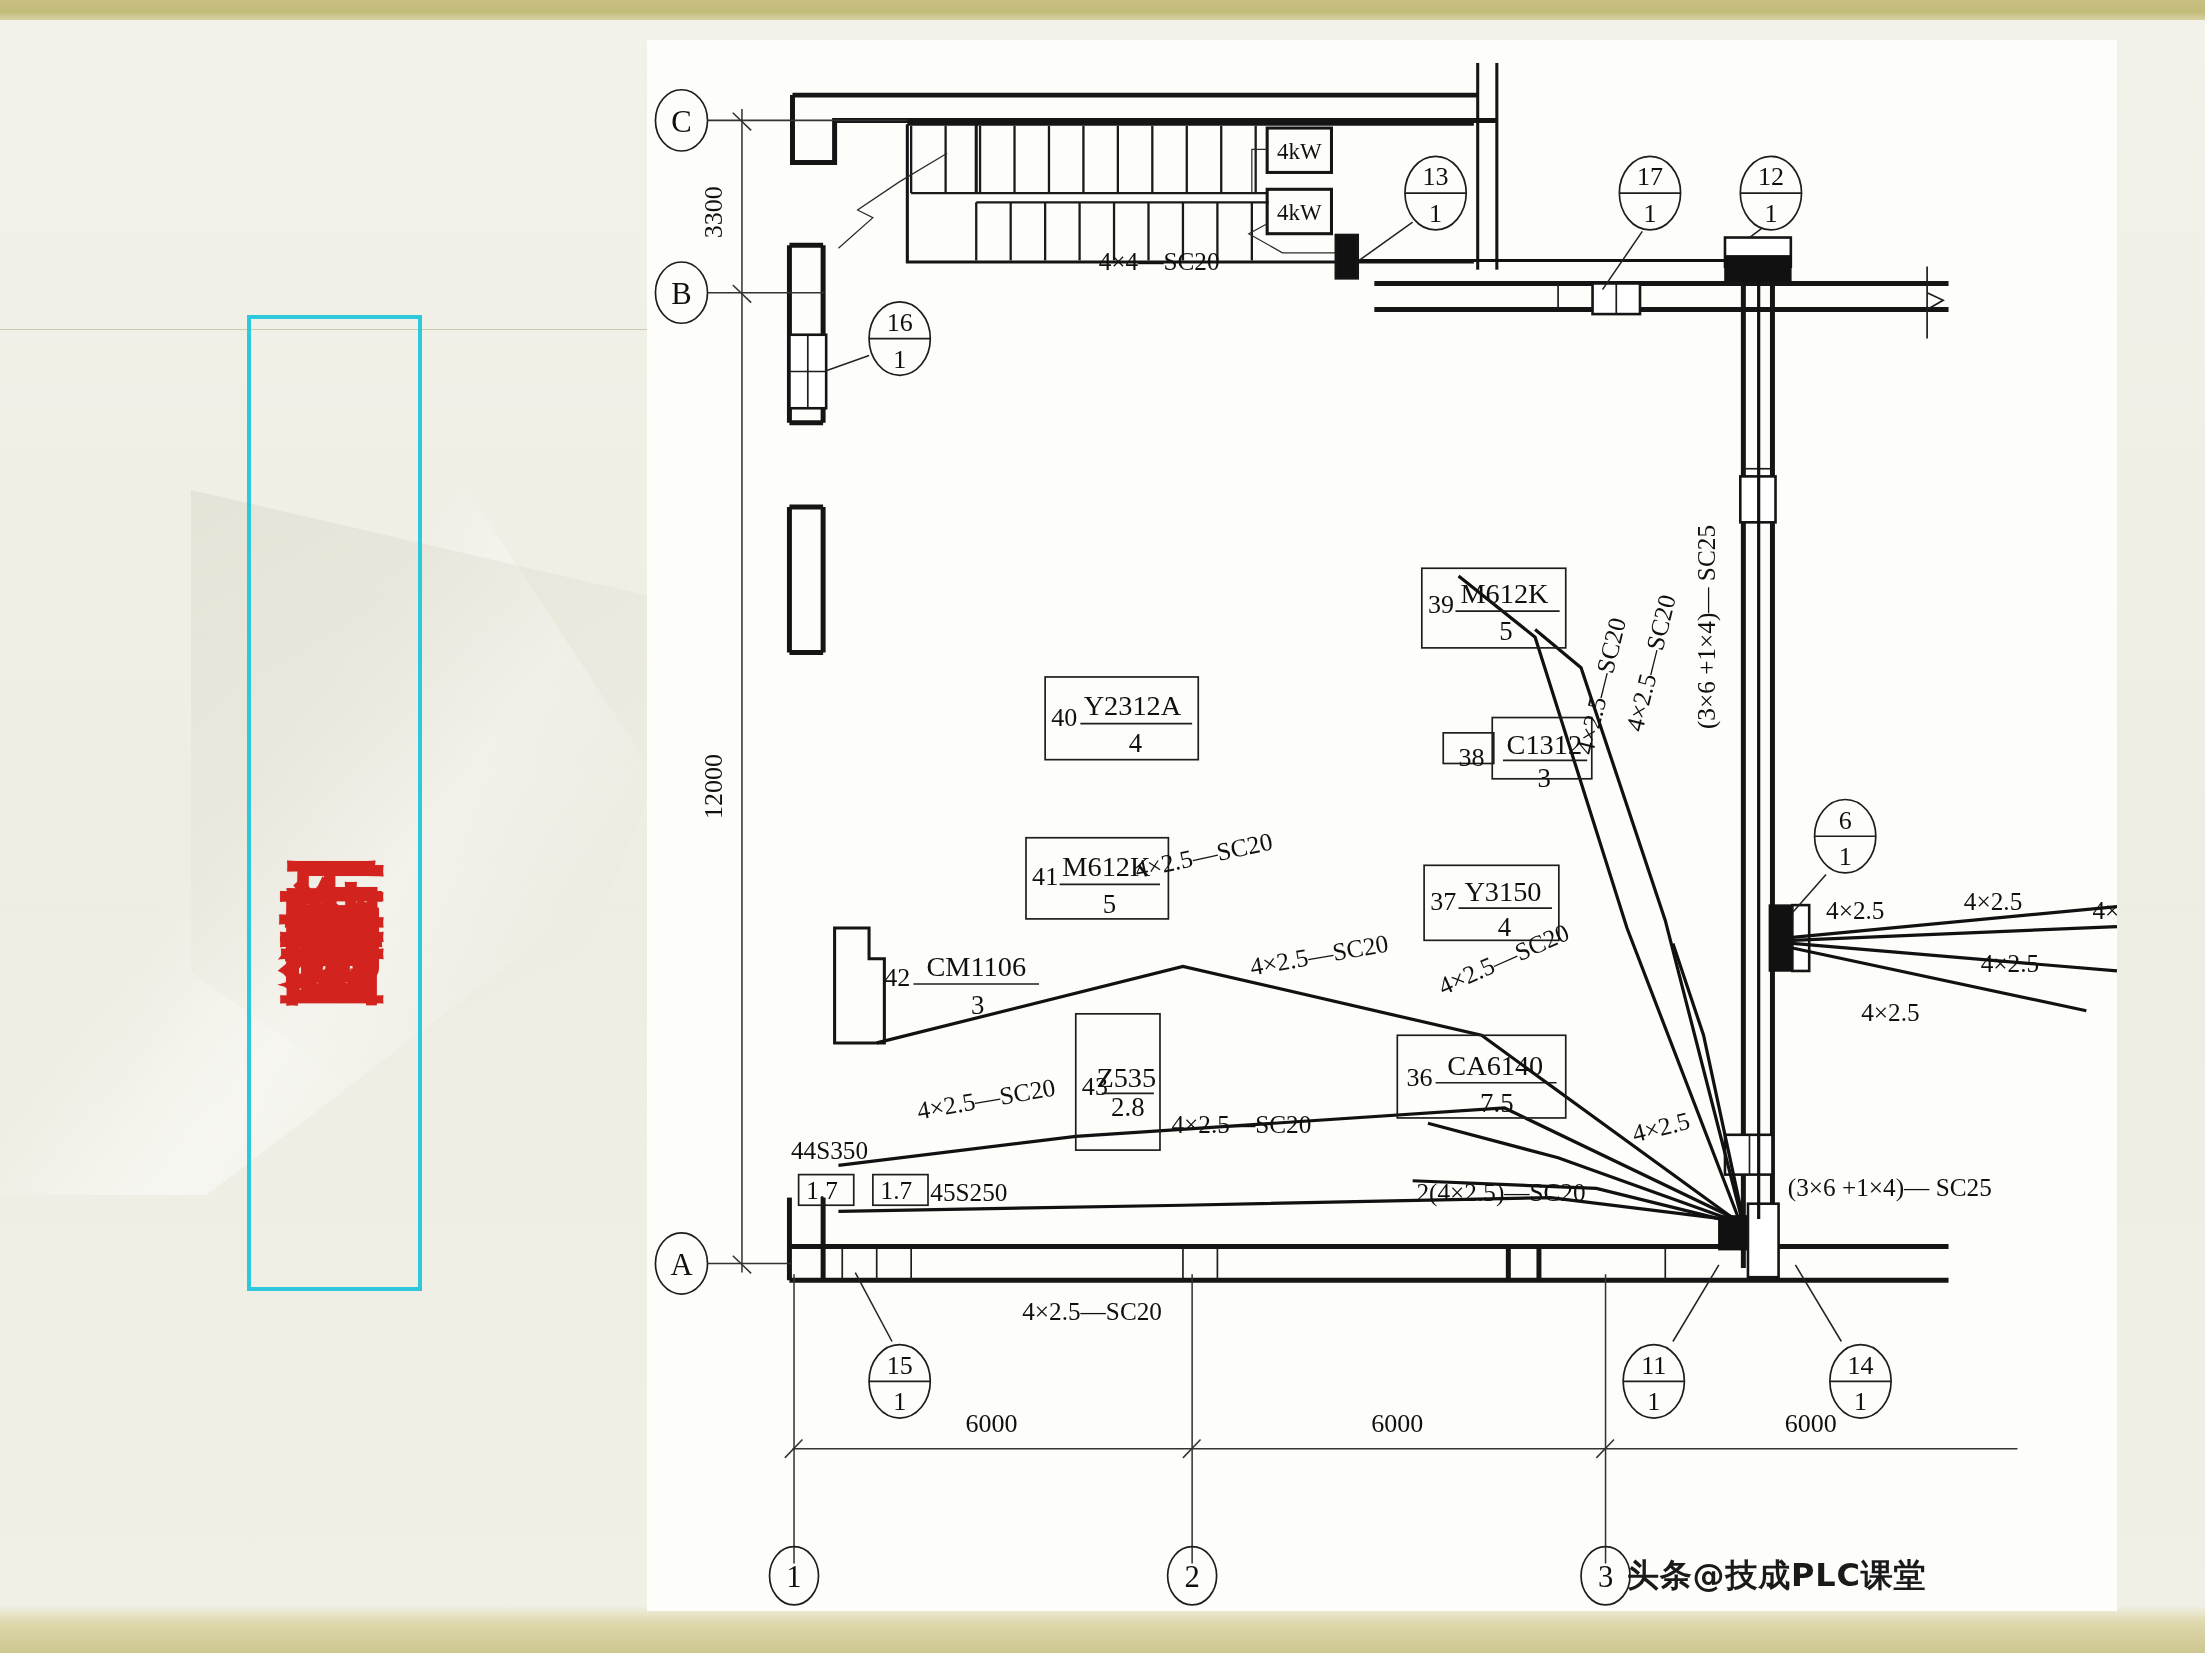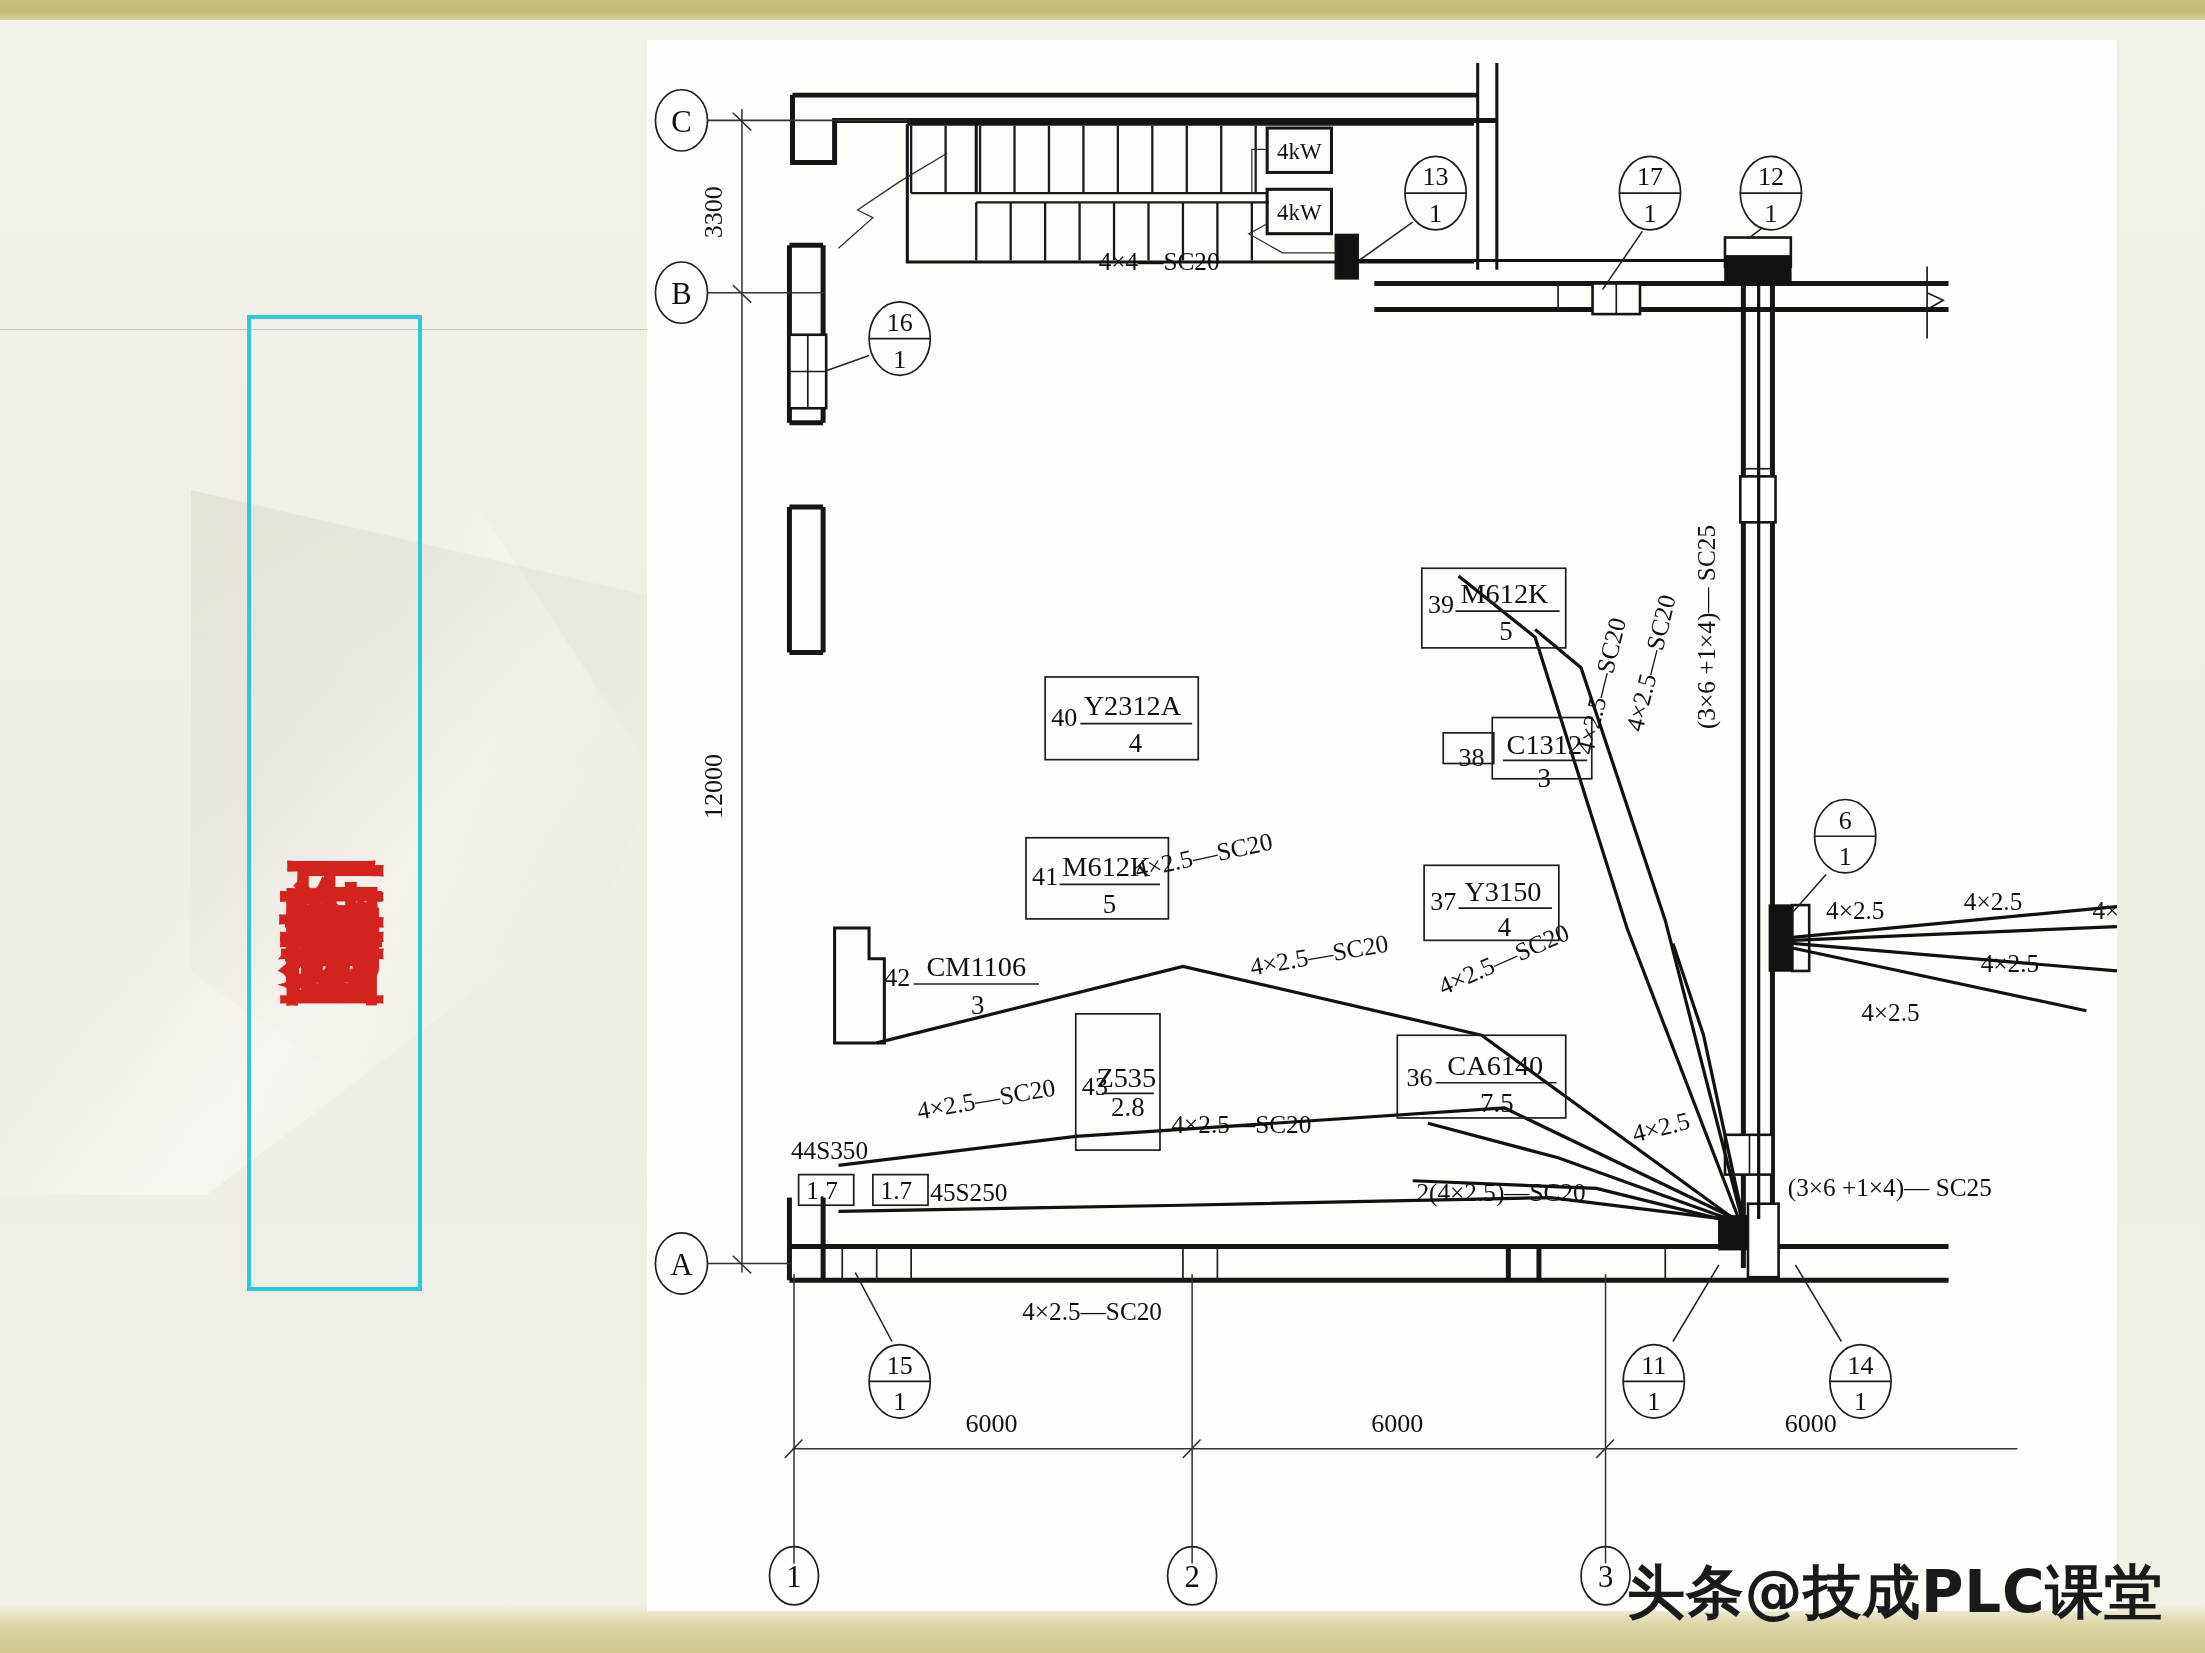--- a/index.html
+++ b/index.html
@@ -61,21 +61,21 @@
   #drawing-panel{
     position:absolute;left:647px;top:40px;width:1470px;height:1571px;
     background:#fdfdfa;
     overflow:hidden;
   }
   #dwg{position:absolute;left:0;top:0;width:1470px;height:1571px;}
   
   #watermark{
     position:absolute;left:1627px;top:1554px;
     font-family:"DejaVu Sans","Liberation Sans",sans-serif;
-    font-size:58px;font-weight:700;color:#1a1a1a;
+    font-size:32px;font-weight:700;color:#1a1a1a;
     letter-spacing:0.8px;
     white-space:nowrap;
   }
 </style>
 </head>
 <body>
 
 <div id="slide-bg"></div>
 <div id="bg-wedge1"></div>
 <div id="bg-wedge2"></div>

